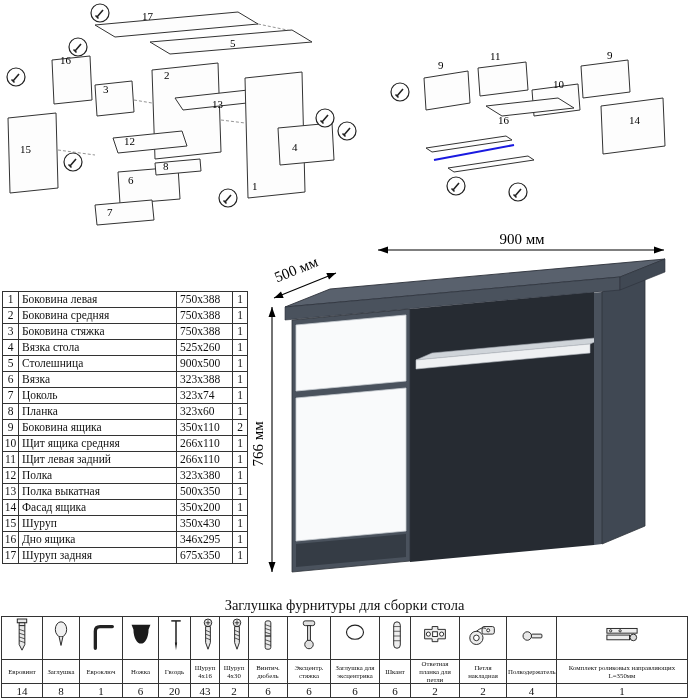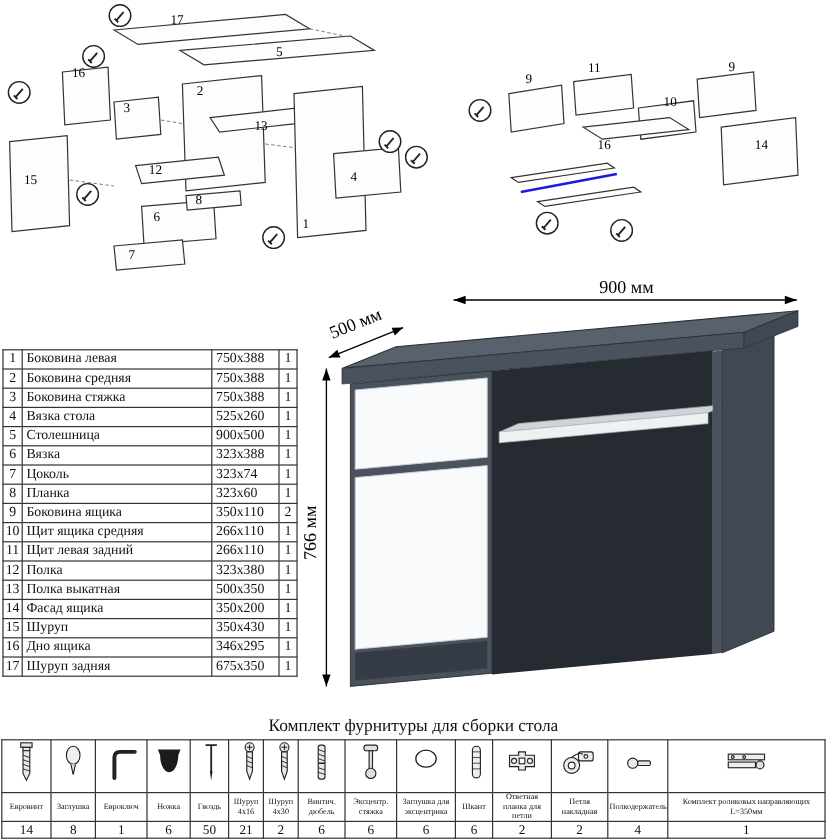--- a/index.html
+++ b/index.html
@@ -286,21 +286,21 @@
     <text class="dim-text" text-anchor="middle" transform="translate(48,42) rotate(-22)">500 мм</text>
   </g>
   <g>
     <line class="dim-line" x1="22" y1="75" x2="22" y2="340"></line>
     <polygon class="dim-head" points="22,75 18.5,85 25.5,85"></polygon>
     <polygon class="dim-head" points="22,340 18.5,330 25.5,330"></polygon>
     <text class="dim-text" text-anchor="middle" transform="translate(13,212) rotate(-90)">766 мм</text>
   </g>
 </svg>
 
-<div id="hw-title">Комплект фурнитуры для сборки стола</div>
+<div id="hw-title">Заглушка фурнитуры для сборки стола</div>
 <table id="hw-table">
   <tbody>
     <tr id="hw-icons">
         <td class="hw-icon" style="width: 41px;"><svg viewBox="0 0 36 40" width="34" height="38">
             <g stroke="#222" stroke-width="1" fill="#e8e8e8">
               <rect x="13" y="2" width="10" height="4"></rect>
               <rect x="15" y="6" width="6" height="3"></rect>
               <path d="M15 9 h6 v20 l-3 6 -3 -6 z"></path>
               <path d="M15 13 l6 2 M15 17 l6 2 M15 21 l6 2 M15 25 l6 2" fill="none" stroke-width="0.8"></path>
             </g>
@@ -411,22 +411,22 @@
         <td class="hw-name">Ответная планка для петли</td>
         <td class="hw-name">Петля накладная</td>
         <td class="hw-name">Полкодержатель</td>
         <td class="hw-name">Комплект роликовых направляющих L=350мм</td>
       </tr>
     <tr id="hw-qtys">
         <td class="hw-qty">14</td>
         <td class="hw-qty">8</td>
         <td class="hw-qty">1</td>
         <td class="hw-qty">6</td>
-        <td class="hw-qty">50</td>
-        <td class="hw-qty">21</td>
+        <td class="hw-qty">20</td>
+        <td class="hw-qty">43</td>
         <td class="hw-qty">2</td>
         <td class="hw-qty">6</td>
         <td class="hw-qty">6</td>
         <td class="hw-qty">6</td>
         <td class="hw-qty">6</td>
         <td class="hw-qty">2</td>
         <td class="hw-qty">2</td>
         <td class="hw-qty">4</td>
         <td class="hw-qty">1</td>
       </tr>

